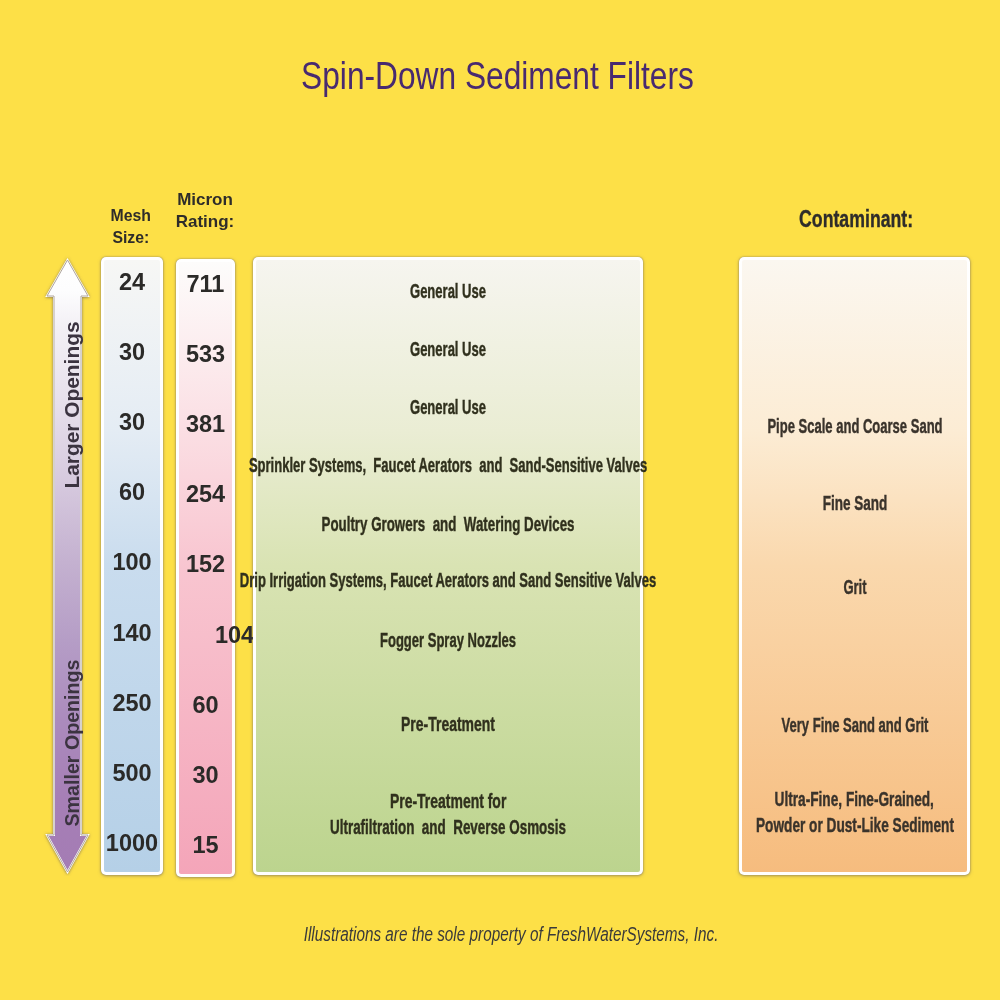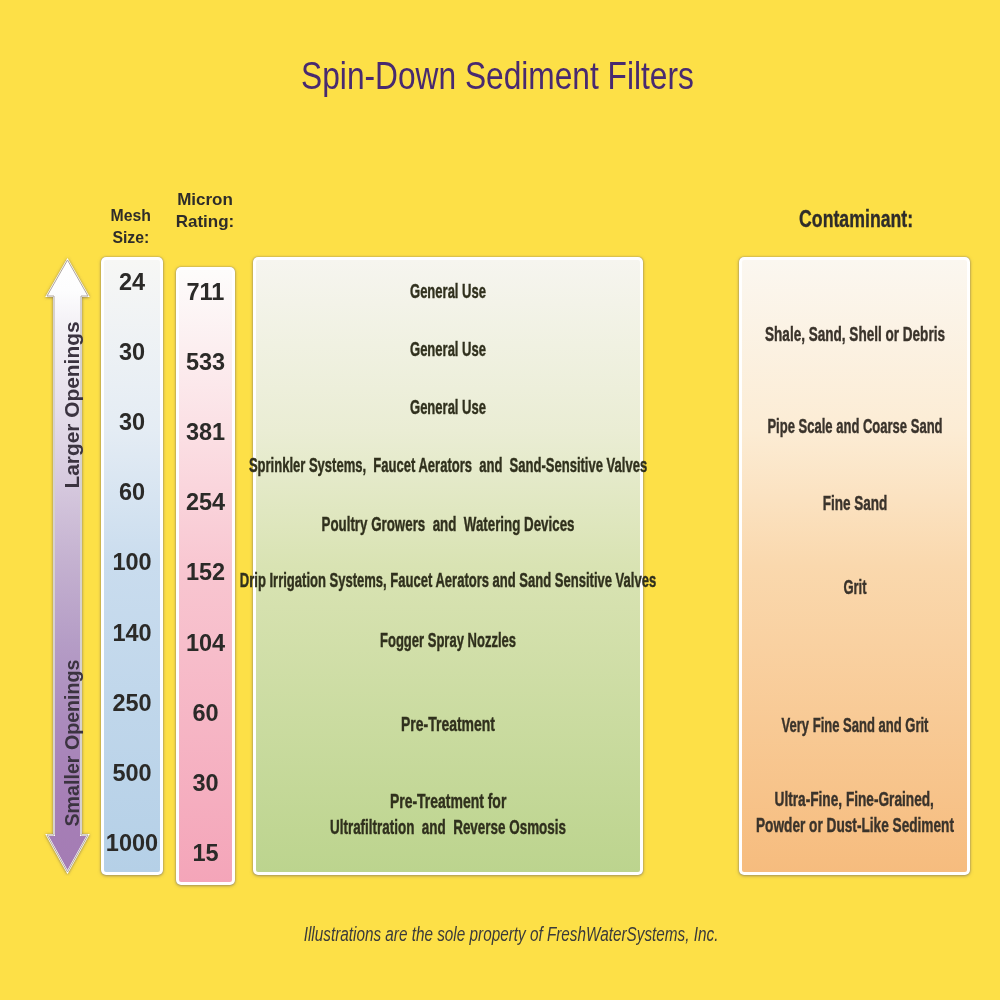--- a/index.html
+++ b/index.html
@@ -69,49 +69,48 @@
     <div class="num" style="top:84px;">30</div>
     <div class="num" style="top:154px;">30</div>
     <div class="num" style="top:224px;">60</div>
     <div class="num" style="top:294px;">100</div>
     <div class="num" style="top:365px;">140</div>
     <div class="num" style="top:435px;">250</div>
     <div class="num" style="top:505px;">500</div>
     <div class="num" style="top:575px;">1000</div>
   </div>
 
-  <div class="card" style="left:176px;top:267px;width:59px;height:618px;">
+  <div class="card" style="left:176px;top:259px;width:59px;height:618px;">
     <div class="inner" style="background:linear-gradient(180deg,#fdfcfb 0%,#fbdee3 28%,#f8c5d0 50%,#f4a5b9 100%);"></div>
     <div class="num" style="top:14px;">711</div>
     <div class="num" style="top:84px;">533</div>
     <div class="num" style="top:154px;">381</div>
     <div class="num" style="top:224px;">254</div>
     <div class="num" style="top:294px;">152</div>
-    <div class="num" style="top:365px;">104</div>
+    <div class="num" style="top:365px;padding-left:29px;">104</div>
     <div class="num" style="top:435px;">60</div>
     <div class="num" style="top:505px;">30</div>
     <div class="num" style="top:575px;">15</div>
   </div>
 
   <div class="card" style="left:253px;top:257px;width:390px;height:618px;">
     <div class="inner" style="background:linear-gradient(180deg,#f6f5ef 0%,#eaedd4 28%,#d9e3b3 50%,#bcd48e 100%);"></div>
     <div class="row grow" style="top:21px;"><span>General Use</span></div>
     <div class="row grow" style="top:79px;"><span>General Use</span></div>
     <div class="row grow" style="top:137px;"><span>General Use</span></div>
     <div class="row grow" style="top:195px;"><span>Sprinkler Systems,&nbsp; Faucet Aerators&nbsp; and&nbsp; Sand-Sensitive Valves</span></div>
     <div class="row grow" style="top:310px;"><span>Drip Irrigation Systems, Faucet Aerators and Sand Sensitive Valves</span></div>
     <div class="row grow" style="top:254px;"><span style="transform:scaleX(.635)">Poultry Growers&nbsp; and&nbsp; Watering Devices</span></div>
     <div class="row grow" style="top:370px;"><span>Fogger Spray Nozzles</span></div>
     <div class="row grow" style="top:454px;"><span style="transform:scaleX(.665)">Pre-Treatment</span></div>
     <div class="row grow" style="top:531px;"><span style="transform:scaleX(.665)">Pre-Treatment for</span><br><span style="transform:scaleX(.64)">Ultrafiltration&nbsp; and&nbsp; Reverse Osmosis</span></div>
   </div>
 
   <div class="card" style="left:739px;top:257px;width:231px;height:618px;">
     <div class="inner" style="background:linear-gradient(180deg,#fbf7f0 0%,#fcecd4 28%,#fad8ad 50%,#f6bc7e 100%);"></div>
-    <div class="row orow" style="top:64px;"><span style="transform:scaleX(.645)">Shale, Sand, Shell or Debris</span></div>
     <div class="row orow" style="top:156px;"><span>Pipe Scale and Coarse Sand</span></div>
     <div class="row orow" style="top:233px;"><span style="transform:scaleX(.645)">Fine Sand</span></div>
     <div class="row orow" style="top:317px;"><span>Grit</span></div>
     <div class="row orow" style="top:455px;"><span>Very Fine Sand and Grit</span></div>
     <div class="row orow" style="top:529px;"><span style="transform:scaleX(.65)">Ultra-Fine, Fine-Grained,</span><br><span style="transform:scaleX(.65)">Powder or Dust-Like Sediment</span></div>
   </div>
 
   <div class="abs" id="footer"><span>Illustrations are the sole property of FreshWaterSystems, Inc.</span></div>
 </div>
 

